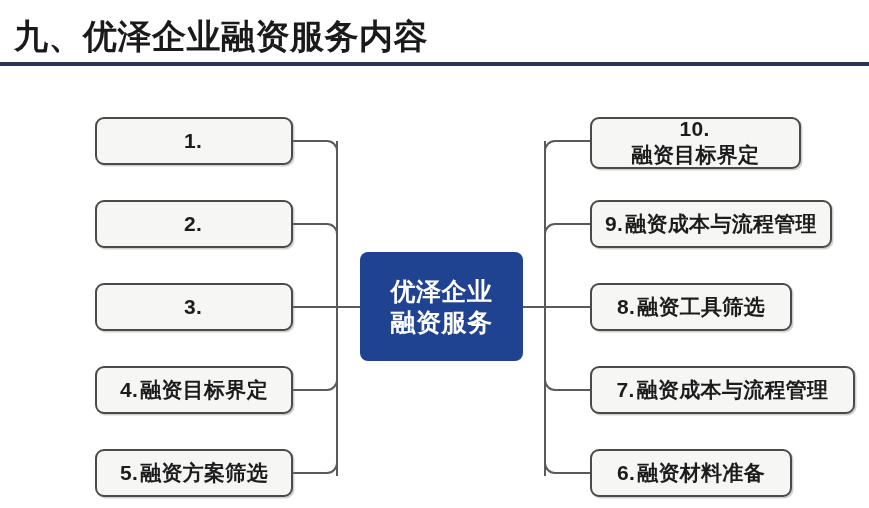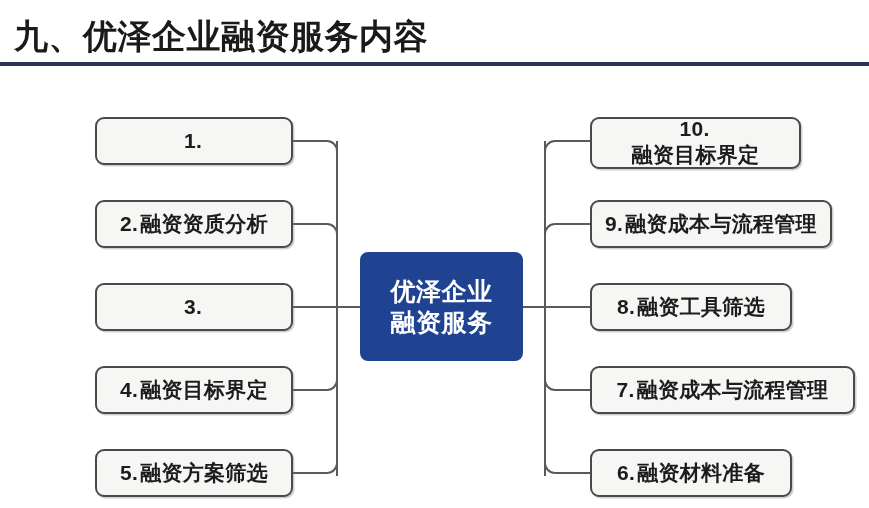--- a/index.html
+++ b/index.html
@@ -125,21 +125,20 @@
       <path d="M523,237 L545,237"></path>
     </g>
   </svg>
 
   <div class="node" style="left:95px; top:47px; width:198px; height:48px;">
     <span class="num">1.</span>
   </div>
 
   <div class="node" style="left:95px; top:130px; width:198px; height:48px;">
     <span class="num">2.</span>
-    <span>融资资质分析</span>
   </div>
 
   <div class="node" style="left:95px; top:213px; width:198px; height:48px;">
     <span class="num">3.</span>
   </div>
 
   <div class="node" style="left:95px; top:296px; width:198px; height:48px;">
     <span class="num">4.</span>
     <span>融资目标界定</span>
   </div>

